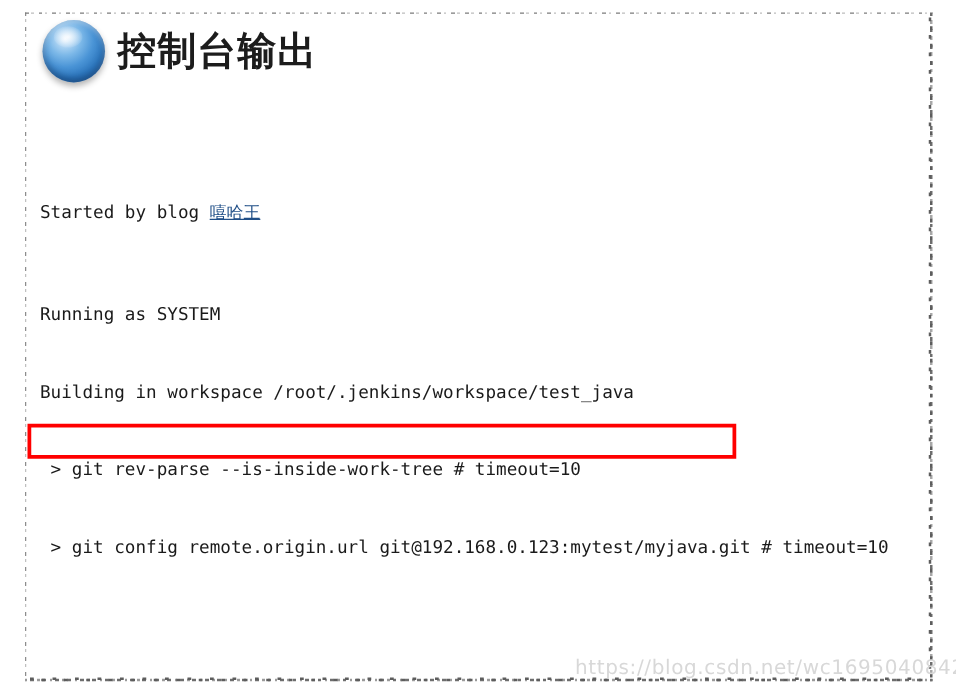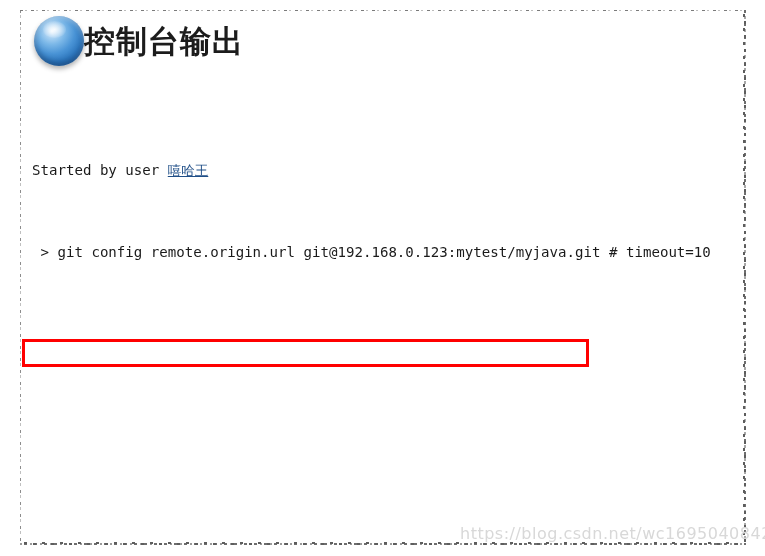--- a/index.html
+++ b/index.html
@@ -60,20 +60,21 @@
     height: 3px;
   }
 
   
   .console-header {
     position: absolute;
     left: 34px;
     top: 16px;
     display: flex;
     align-items: center;
+    gap: 10px;
   }
   .sphere-icon {
     width: 50px;
     height: 50px;
     border-radius: 50%;
     background:
       radial-gradient(circle at 36% 30%,
         #eaf4fd 0%, #bcdcf6 9%, #7cb8e8 28%, #4a94d6 48%,
         #2f79c0 66%, #2a6cb0 80%, #1f5694 100%);
     box-shadow:
@@ -315,22 +316,25 @@
       <div class="nub" style="width: 3px; height: 2px; left: 715px; top: 533px;"></div>
     </div>
 
   <div class="console-header">
     <div class="sphere-icon"></div>
     <div class="console-title">控制台输出</div>
   </div>
 
   <div class="console-body">
 
-    <div class="log-line"><span>Started by user </span><a class="user-link" href="#">嘻哈王</a></div>
-
+    <div class="log-line"><span>Started by blog </span><a class="user-link" href="#">嘻哈王</a></div>
+
+    <div class="log-line">Running as SYSTEM</div>
+    <div class="log-line">Building in workspace /root/.jenkins/workspace/test_java</div>
+    <div class="log-line"> &gt; git rev-parse --is-inside-work-tree # timeout=10</div>
     <div class="log-line"> &gt; git config remote.origin.url git@192.168.0.123:mytest/myjava.git # timeout=10</div>
     
     
     
     
     
     
     
     
 

